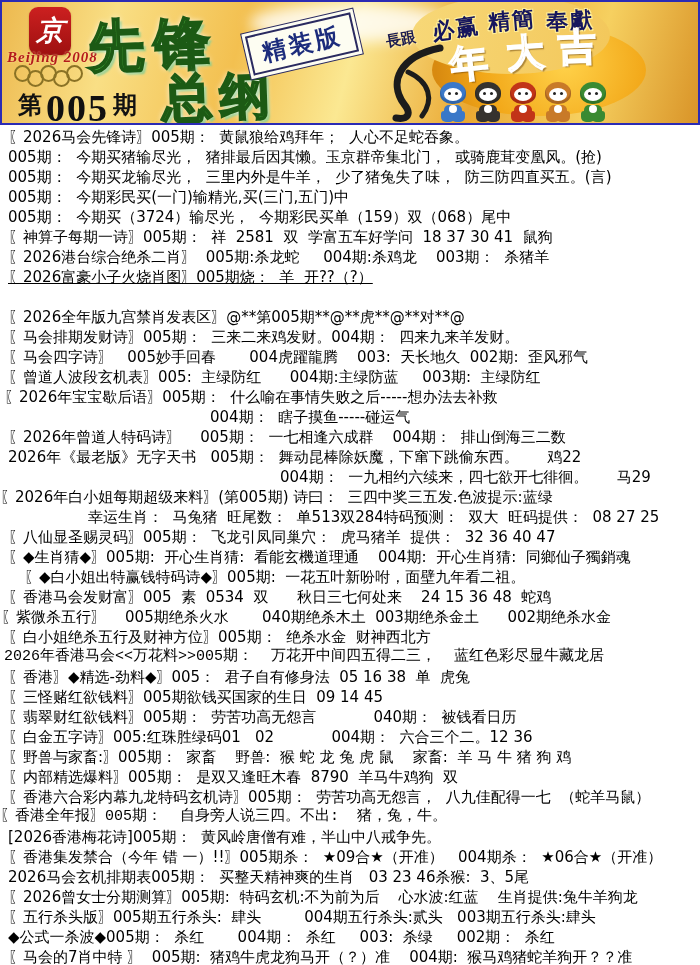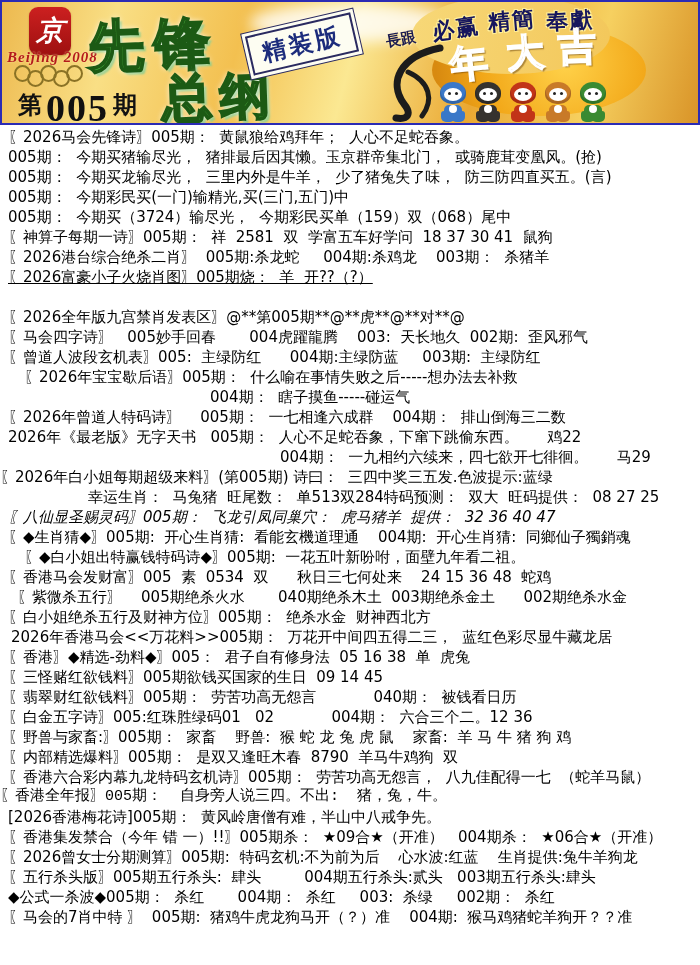--- a/index.html
+++ b/index.html
@@ -151,45 +151,47 @@
   <div class="bodytxt" id="lines">
       <div class="line" style="padding-left: 8px;">〖2026马会先锋诗〗005期：  黄鼠狼给鸡拜年；  人心不足蛇吞象。</div>
       <div class="line" style="padding-left: 8px;">005期：  今期买猪输尽光，  猪排最后因其懒。玉京群帝集北门，  或骑鹿茸变凰风。(抢)</div>
       <div class="line" style="padding-left: 8px;">005期：  今期买龙输尽光，  三里内外是牛羊，  少了猪兔失了味，  防三防四直买五。(言)</div>
       <div class="line" style="padding-left: 8px;">005期：  今期彩民买(一门)输精光,买(三门,五门)中</div>
       <div class="line" style="padding-left: 8px;">005期：  今期买（3724）输尽光，  今期彩民买单（159）双（068）尾中</div>
       <div class="line" style="padding-left: 8px;">〖神算子每期一诗〗005期：  祥  2581  双  学富五车好学问  18 37 30 41  鼠狗</div>
       <div class="line" style="padding-left: 8px;">〖2026港台综合绝杀二肖〗  005期:杀龙蛇     004期:杀鸡龙    003期：  杀猪羊</div>
       <div class="line" style="padding-left: 8px; text-decoration: underline;">〖2026富豪小子火烧肖图〗005期烧：  羊  开??（?）</div>
       <div class="line" style="padding-left: 8px; margin-top: 20px;">〖2026全年版九宫禁肖发表区〗@**第005期**@**虎**@**对**@</div>
+      <div class="line" style="padding-left: 8px;">〖马会排期发财诗〗005期：  三来二来鸡发财。004期：  四来九来羊发财。</div>
       <div class="line" style="padding-left: 8px;">〖马会四字诗〗   005妙手回春       004虎躍龍腾    003:  天长地久  002期:  歪风邪气</div>
       <div class="line" style="padding-left: 8px;">〖曾道人波段玄机表〗005:  主绿防红      004期:主绿防蓝     003期:  主绿防红</div>
-      <div class="line" style="padding-left: 24px;">〖2026年宝宝歇后语〗005期：  什么喻在事情失败之后-----想办法去补救</div>
+      <div class="line" style="padding-left: 4px;">〖2026年宝宝歇后语〗005期：  什么喻在事情失败之后-----想办法去补救</div>
       <div class="line" style="padding-left: 210px;">004期：  瞎子摸鱼-----碰运气</div>
       <div class="line" style="padding-left: 8px;">〖2026年曾道人特码诗〗    005期：  一七相逢六成群    004期：  排山倒海三二数</div>
-      <div class="line" style="padding-left: 8px;">2026年《最老版》无字天书   005期：  人心不足蛇吞象，下窜下跳偷东西。      鸡22</div>
+      <div class="line" style="padding-left: 8px;">2026年《最老版》无字天书   005期：  舞动昆棒除妖魔，下窜下跳偷东西。      鸡22</div>
       <div class="line" style="padding-left: 280px;">004期：  一九相约六续来，四七欲开七徘徊。      马29</div>
       <div class="line" style="padding-left: 0;">〖2026年白小姐每期超级来料〗(第005期) 诗曰：  三四中奖三五发.色波提示:蓝绿</div>
       <div class="line" style="padding-left: 88px;">幸运生肖：  马兔猪  旺尾数：  单513双284特码预测：  双大  旺码提供：  08 27 25</div>
-      <div class="line" style="padding-left: 8px; font-style: italic;">〖八仙显圣赐灵码〗005期：  飞龙引凤同巢穴：  虎马猪羊  提供：  32 36 40 47</div>
+      <div class="line" style="padding-left: 8px;">〖八仙显圣赐灵码〗005期：  飞龙引凤同巢穴：  虎马猪羊  提供：  32 36 40 47</div>
       <div class="line" style="padding-left: 8px;">〖◆生肖猜◆〗005期:  开心生肖猜:  看能玄機道理通    004期:  开心生肖猜:  同鄉仙子獨銷魂</div>
       <div class="line" style="padding-left: 24px;">〖◆白小姐出特赢钱特码诗◆〗005期:  一花五叶新吩咐，面壁九年看二祖。</div>
       <div class="line" style="padding-left: 8px;">〖香港马会发财富〗005  素  0534  双      秋日三七何处来    24 15 36 48  蛇鸡</div>
-      <div class="line" style="padding-left: 1px; margin-left: 16px;">〖紫微杀五行〗    005期绝杀火水       040期绝杀木土  003期绝杀金土      002期绝杀水金</div>
+      <div class="line" style="padding-left: 1px;">〖紫微杀五行〗    005期绝杀火水       040期绝杀木土  003期绝杀金土      002期绝杀水金</div>
       <div class="line" style="padding-left: 8px;">〖白小姐绝杀五行及财神方位〗005期：  绝杀水金  财神西北方</div>
-      <div class="line" style="padding-left: 11px;">2026年香港马会&lt;&lt;万花料&gt;&gt;005期：  万花开中间四五得二三，  蓝红色彩尽显牛藏龙居</div>
+      <div class="line" style="padding-left: 4px; font-family: Liberation Mono, monospace;">2026年香港马会&lt;&lt;万花料&gt;&gt;005期：  万花开中间四五得二三，  蓝红色彩尽显牛藏龙居</div>
       <div class="line" style="padding-left: 8px;">〖香港〗◆精选-劲料◆〗005：  君子自有修身法  05 16 38  单  虎兔</div>
       <div class="line" style="padding-left: 8px;">〖三怪赌红欲钱料〗005期欲钱买国家的生日  09 14 45</div>
       <div class="line" style="padding-left: 8px;">〖翡翠财红欲钱料〗005期：  劳苦功高无怨言            040期：  被钱看日历</div>
       <div class="line" style="padding-left: 8px;">〖白金五字诗〗005:红珠胜绿码01   02            004期：  六合三个二。12 36</div>
       <div class="line" style="padding-left: 8px;">〖野兽与家畜:〗005期：  家畜    野兽:  猴 蛇 龙 兔 虎 鼠    家畜:  羊 马 牛 猪 狗 鸡</div>
       <div class="line" style="padding-left: 8px;">〖内部精选爆料〗005期：  是双又逢旺木春  8790  羊马牛鸡狗  双</div>
       <div class="line" style="padding-left: 8px;">〖香港六合彩内幕九龙特码玄机诗〗005期：  劳苦功高无怨言，  八九佳配得一七  （蛇羊马鼠）</div>
       <div class="line" style="padding-left: 0; font-family: Liberation Mono, monospace;">〖香港全年报〗005期：  自身旁人说三四。不出:  猪，兔，牛。</div>
       <div class="line" style="padding-left: 8px;">[2026香港梅花诗]005期：  黄风岭唐僧有难，半山中八戒争先。</div>
       <div class="line" style="padding-left: 8px;">〖香港集发禁合（今年 错 一）!!〗005期杀：  ★09合★（开准）   004期杀：  ★06合★（开准）</div>
+      <div class="line" style="padding-left: 8px;">2026马会玄机排期表005期：  买整天精神爽的生肖   03 23 46杀猴:  3、5尾</div>
       <div class="line" style="padding-left: 8px;">〖2026曾女士分期测算〗005期:  特码玄机:不为前为后    心水波:红蓝    生肖提供:兔牛羊狗龙</div>
       <div class="line" style="padding-left: 8px;">〖五行杀头版〗005期五行杀头:  肆头         004期五行杀头:贰头   003期五行杀头:肆头</div>
       <div class="line" style="padding-left: 8px;">◆公式一杀波◆005期：  杀红       004期：  杀红     003:  杀绿     002期：  杀红</div>
       <div class="line" style="padding-left: 8px;">〖马会的7肖中特 〗  005期:  猪鸡牛虎龙狗马开（？）准    004期:  猴马鸡猪蛇羊狗开？？准</div>
     </div>
 
 </div>
 
 </body></html>

